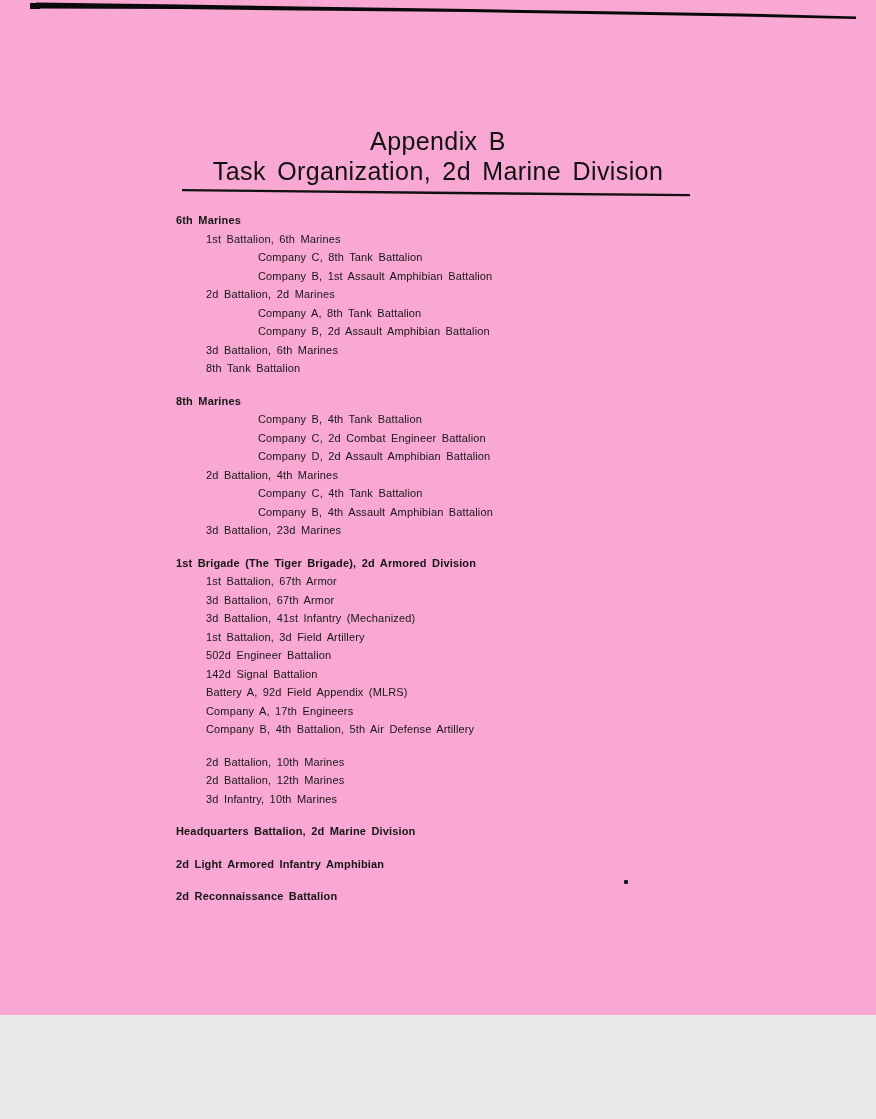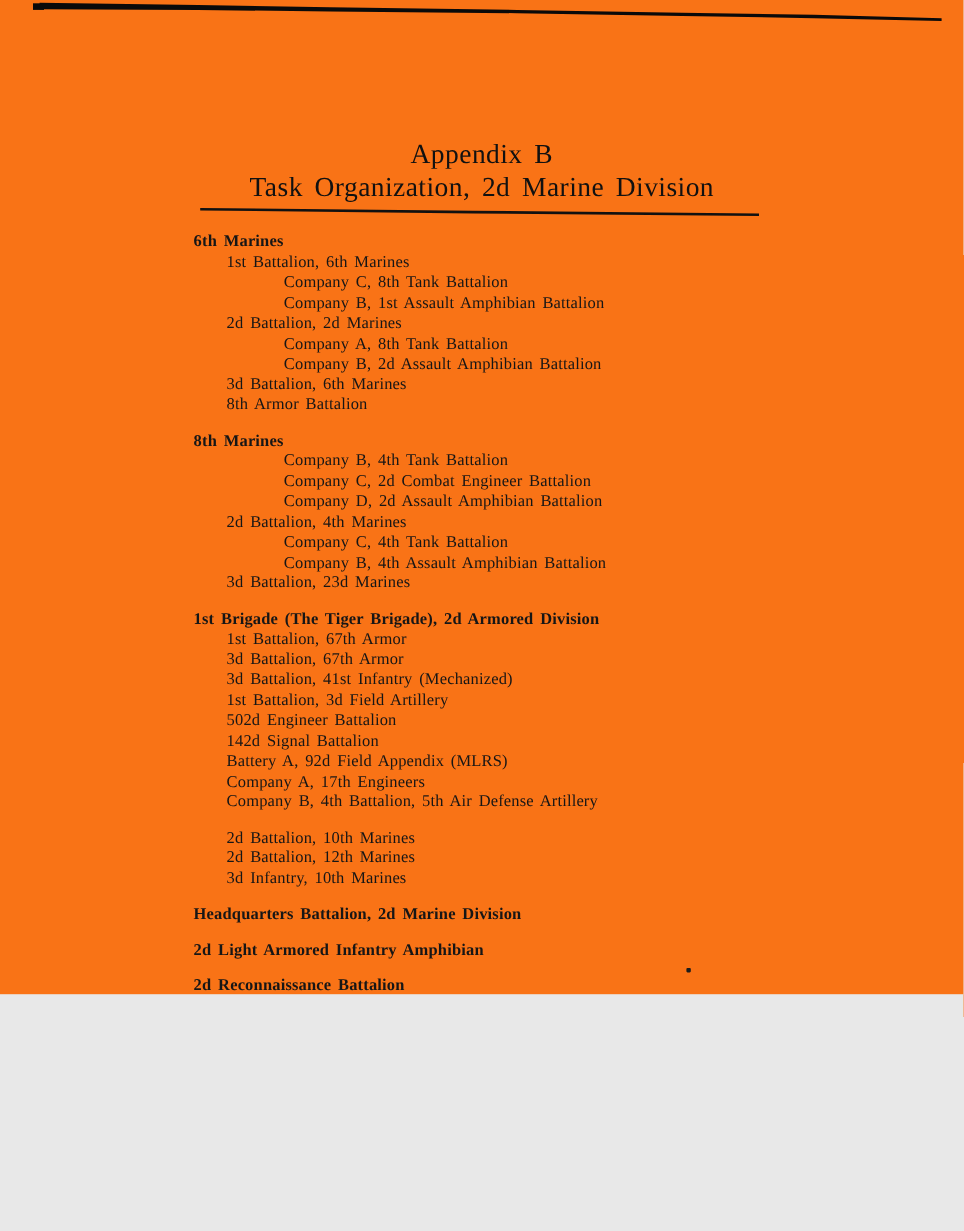--- a/index.html
+++ b/index.html
@@ -3,24 +3,24 @@
 <meta charset="utf-8">
 <style>
   html, body {
     margin: 0;
     padding: 0;
     background: #e8e8e8;
   }
   .page {
     position: relative;
     width: 876px;
-    height: 904px;
-    background: #f97316;
+    height: 1015px;
+    background: #f9a8d4;
     overflow: hidden;
-    font-family: Liberation Serif, serif;
+    font-family: Liberation Sans, sans-serif;
     color: #161616;
   }
   
   .top-artifact {
     position: absolute;
     left: 0;
     top: 0;
   }
   .title-block {
     position: absolute;
@@ -37,21 +37,21 @@
   .title-rule-svg {
     position: absolute;
     left: 0;
     top: 184px;
   }
   .toc {
     position: absolute;
     left: 176px;
     top: 211px;
     width: 600px;
-    font-size: 15px;
+    font-size: 11px;
     line-height: 18.5px;
     word-spacing: 2.2px;
     letter-spacing: 0.15px;
   }
   .toc section {
     margin: 0 0 14px 0;
   }
   .heading {
     font-weight: bold;
   }
@@ -100,21 +100,21 @@
   <div class="toc" id="sections">
       <section>
         <div class="heading">6th Marines</div>
         <div class="item l1">1st Battalion, 6th Marines</div>
         <div class="item l2">Company C, 8th Tank Battalion</div>
         <div class="item l2">Company B, 1st Assault Amphibian Battalion</div>
         <div class="item l1">2d Battalion, 2d Marines</div>
         <div class="item l2">Company A, 8th Tank Battalion</div>
         <div class="item l2">Company B, 2d Assault Amphibian Battalion</div>
         <div class="item l1">3d Battalion, 6th Marines</div>
-        <div class="item l1">8th Armor Battalion</div>
+        <div class="item l1">8th Tank Battalion</div>
       </section>
       <section>
         <div class="heading">8th Marines</div>
         <div class="item l2">Company B, 4th Tank Battalion</div>
         <div class="item l2">Company C, 2d Combat Engineer Battalion</div>
         <div class="item l2">Company D, 2d Assault Amphibian Battalion</div>
         <div class="item l1">2d Battalion, 4th Marines</div>
         <div class="item l2">Company C, 4th Tank Battalion</div>
         <div class="item l2">Company B, 4th Assault Amphibian Battalion</div>
         <div class="item l1">3d Battalion, 23d Marines</div>

